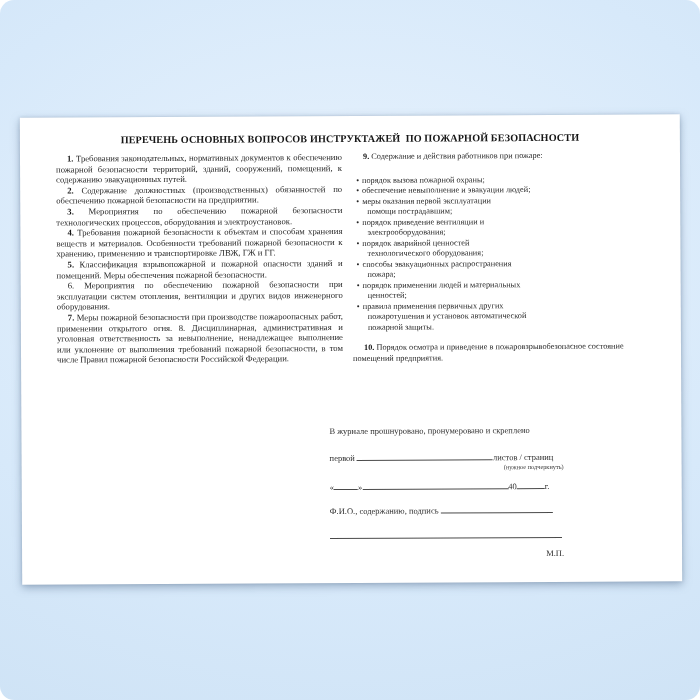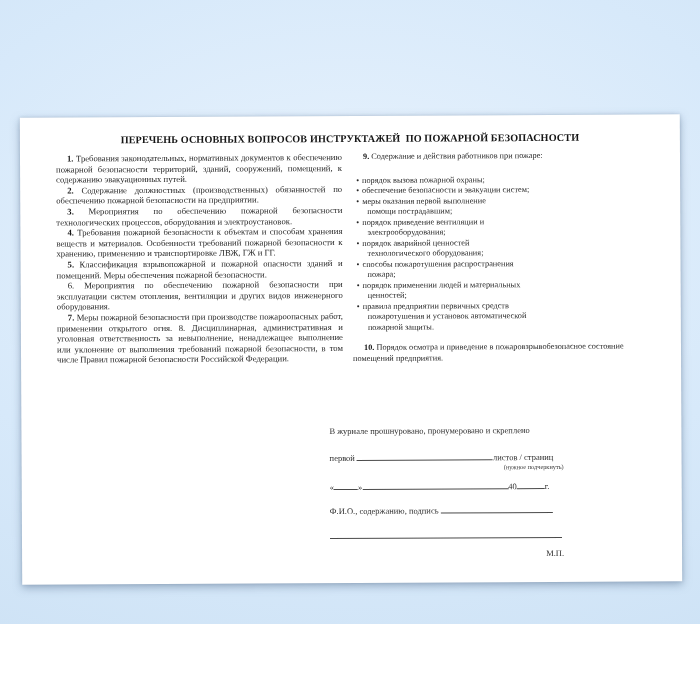--- a/index.html
+++ b/index.html
@@ -1,22 +1,23 @@
 <!DOCTYPE html>
 <html lang="ru"><head>
 <meta charset="utf-8">
 <style>
   html,body{margin:0;padding:0;}
   body{
     width:700px;height:700px;overflow:hidden;
     font-family:"Liberation Serif","DejaVu Serif",serif;
   }
   .scene{
-    position:relative;width:700px;height:624px;
+    position:relative;width:700px;height:700px;
     background:radial-gradient(ellipse 130% 95% at 50% 38%, #e9f3fd 0%, #d7e9fa 48%, #c8def2 100%);
+    border-radius:14px;
   }
   .paper{
     position:absolute;left:21px;top:116px;width:660px;height:467px;
     background:#ffffff;
     transform:rotate(-0.3deg);
     box-shadow:0 3px 9px rgba(96,120,150,0.55), 0 0 3px rgba(96,120,150,0.30);
     color:#262626;
   }
   .title{
     margin-top:17px;text-align:center;white-space:pre;
@@ -72,32 +73,32 @@
         <p><b>4.</b> <span>Требования пожарной безопасности к объектам и способам хранения веществ и материалов. Особенности требований пожарной безопасности к хранению, применению и транспортировке ЛВЖ, ГЖ и ГГ.</span></p>
         <p><b>5.</b> <span>Классификация взрывопожарной и пожарной опасности зданий и помещений. Меры обеспечения пожарной безопасности.</span></p>
         <p><b class="plain">6.</b> <span>Мероприятия по обеспечению пожарной безопасности при эксплуатации систем отопления, вентиляции и других видов инженерного оборудования.</span></p>
         <p><b>7.</b> <span>Меры пожарной безопасности при производстве пожароопасных работ, применении открытого огня.  8.  Дисциплинарная, административная и уголовная ответственность за невыполнение, ненадлежащее выполнение или уклонение от выполнения требований пожарной безопасности, в том числе Правил пожарной безопасности Российской Федерации.</span></p>
       </div>
 
       <div class="col-right">
         <p><b>9.</b> <span>Содержание и действия работников при пожаре:</span></p>
         <ul>
           <li><span class="blt">•</span><span class="txt">порядок вызова пожарной охраны;</span></li>
-          <li><span class="blt">•</span><span class="txt">обеспечение безопасности и эвакуации систем;</span></li>
-          <li><span class="blt">•</span><span class="txt">меры оказания первой выполнение
+          <li><span class="blt">•</span><span class="txt">обеспечение невыполнение и эвакуации людей;</span></li>
+          <li><span class="blt">•</span><span class="txt">меры оказания первой эксплуатации
 помощи пострадавшим;</span></li>
           <li><span class="blt">•</span><span class="txt">порядок приведение вентиляции и
 электрооборудования;</span></li>
           <li><span class="blt">•</span><span class="txt">порядок аварийной ценностей
 технологического оборудования;</span></li>
-          <li><span class="blt">•</span><span class="txt">способы пожаротушения распространения
+          <li><span class="blt">•</span><span class="txt">способы эвакуационных распространения
 пожара;</span></li>
           <li><span class="blt">•</span><span class="txt">порядок применении людей и материальных
 ценностей;</span></li>
-          <li><span class="blt">•</span><span class="txt">правила предприятии первичных средств
+          <li><span class="blt">•</span><span class="txt">правила применения первичных других
 пожаротушения и установок автоматической
 пожарной защиты.</span></li>
         </ul>
         <p class="ten"><b>10.</b> <span>Порядок осмотра и приведение в пожаровзрывобезопасное состояние помещений предприятия.</span></p>
       </div>
 
     </div>
 
     <div class="footer">
       <div class="f-row">В журнале прошнуровано, пронумеровано и скреплено</div>

